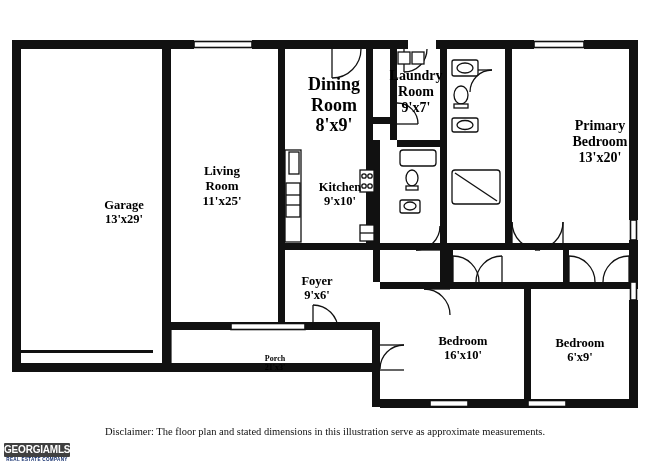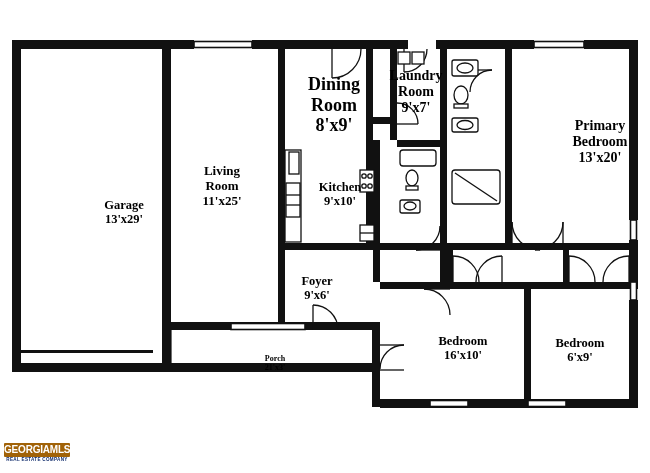--- a/index.html
+++ b/index.html
@@ -63,21 +63,21 @@
     position: absolute;
     left: 4px;
     top: 443px;
     width: 66px;
     height: 26px;
   }
   #logo .bar {
     position: absolute;
     left: 0; top: 0;
     width: 66px; height: 14px;
-    background: #a16207;
+    background: #404040;
     border-radius: 1px;
   }
   #logo .bar span {
     display: block;
     color: #ffffff;
     font-family: "Liberation Sans", sans-serif;
     font-size: 10px;
     font-weight: bold;
     letter-spacing: -0.2px;
     line-height: 14px;
@@ -340,20 +340,21 @@
   <span class="nm">Foyer</span>
   <span class="dim">9'x6'</span>
 </div>
 
 <div class="room-label rl-porch" style="left:275px; top:347px; transform:translate(-50%,-50%);margin-top:16px;">
   <span class="nm">Porch</span>
   <span class="dim">21'x3'</span>
 </div>
 
 <div id="disclaimer">
+  <div>Disclaimer: The floor plan and stated dimensions in this illustration serve as approximate measurements.</div>
 </div>
 
 <div id="logo">
   <div class="bar">
     <span>GEORGIAMLS</span>
   </div>
   <div class="sub">REAL ESTATE COMPANY</div>
 </div>
 
 </body></html>

